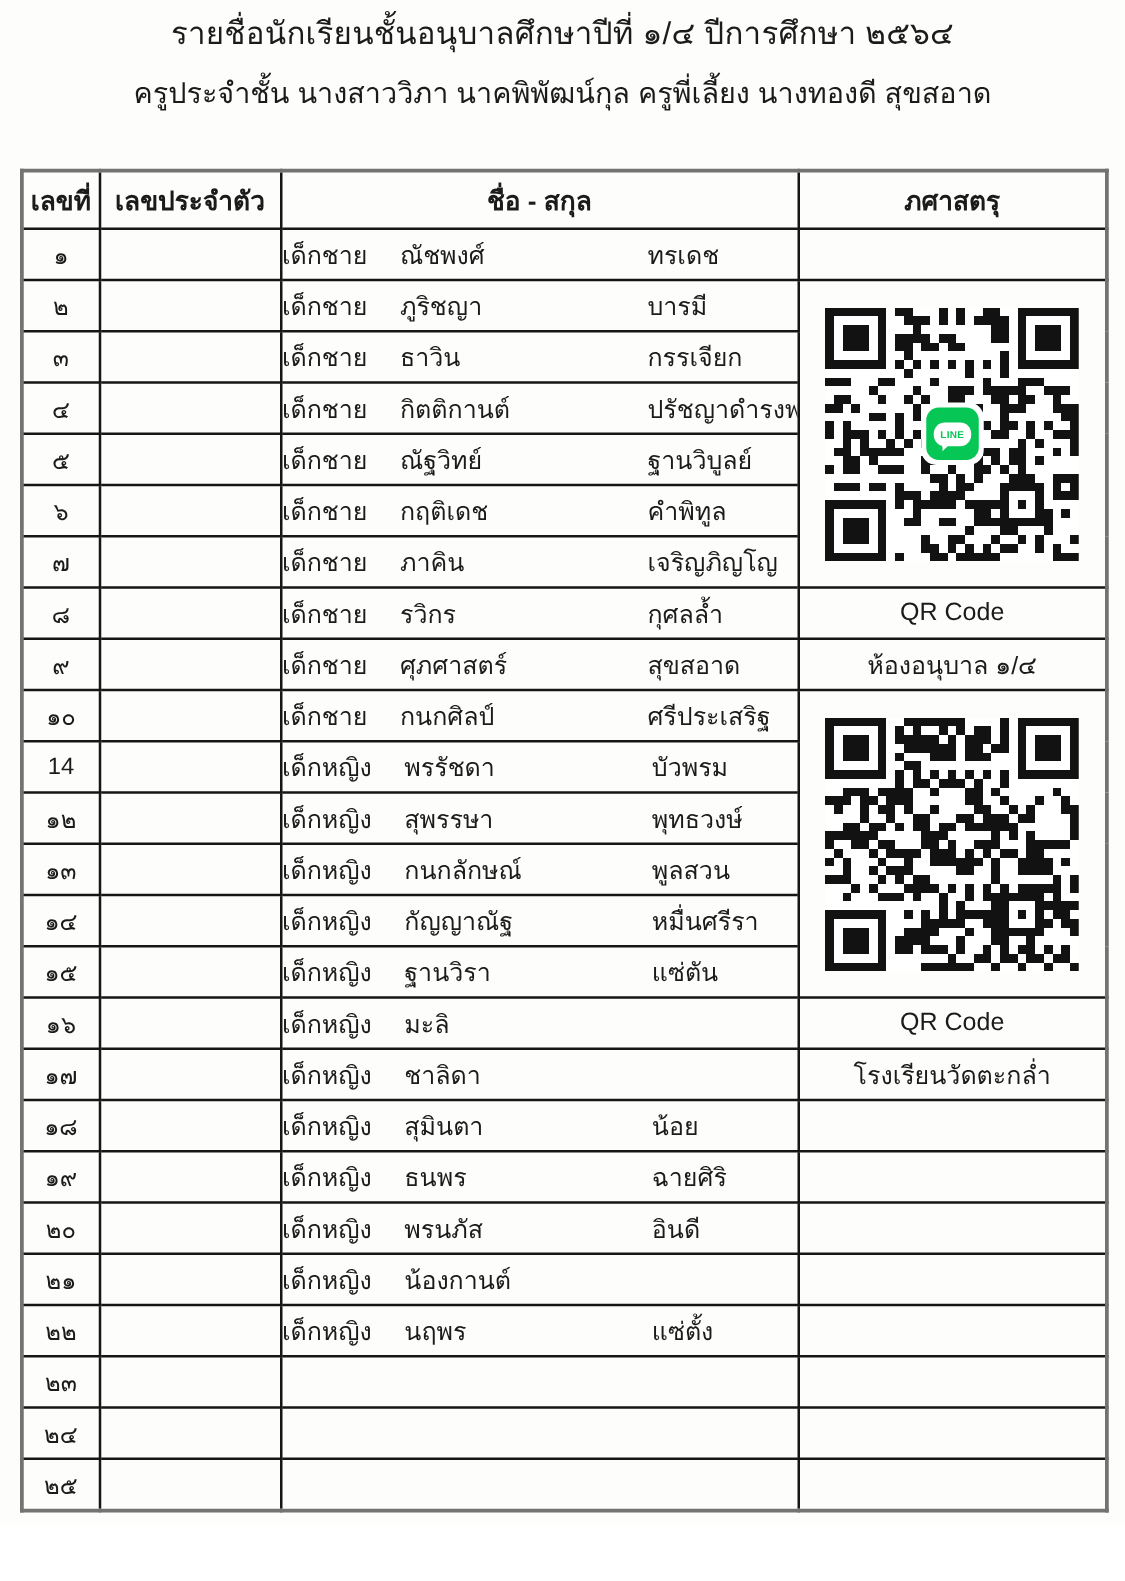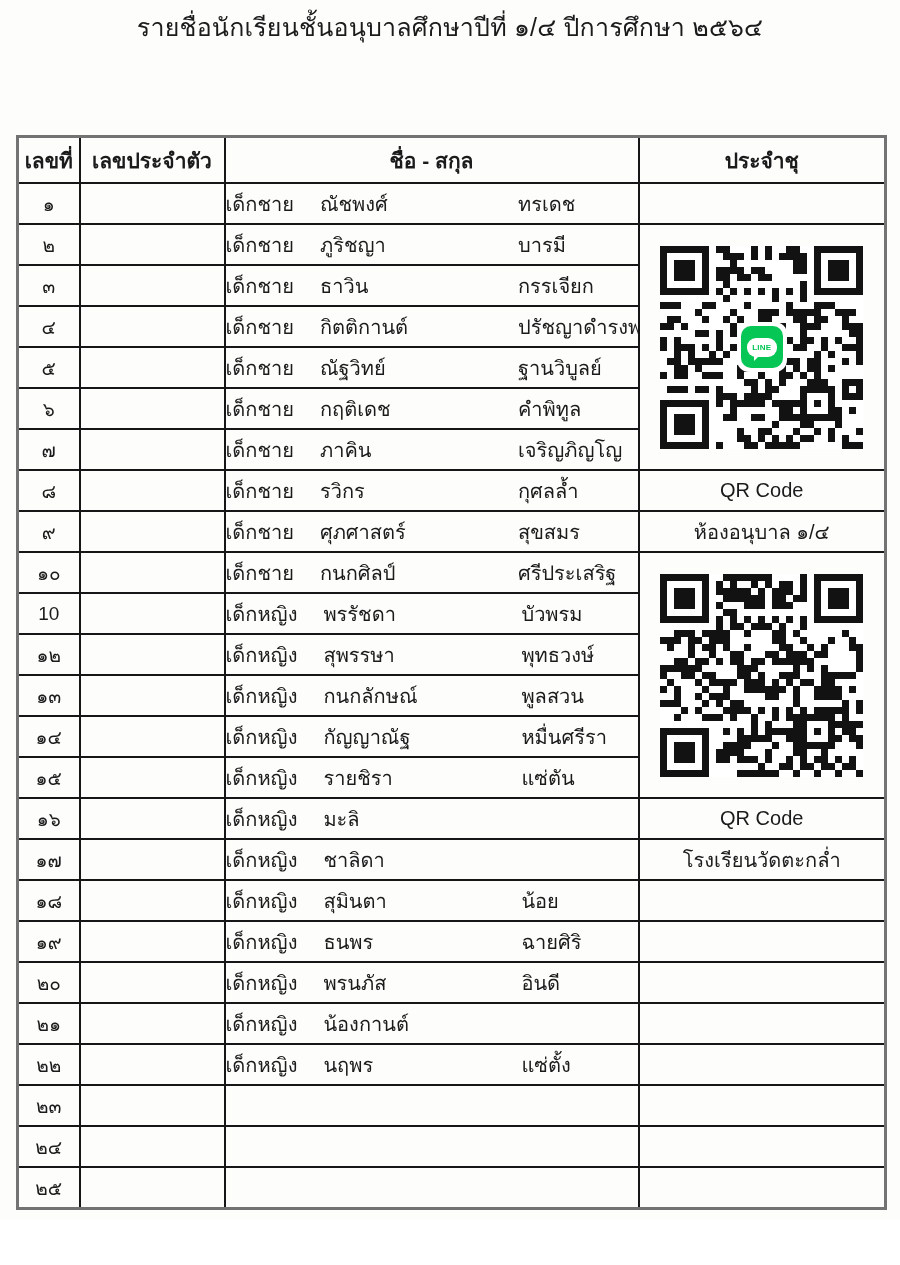--- a/index.html
+++ b/index.html
@@ -52,34 +52,35 @@
     content:"";position:absolute;left:7px;bottom:-4px;
     border:3px solid transparent;border-top-color:#ffffff;border-left-color:#ffffff;
   }
 </style>
 </head>
 <body>
 
 <div class="page">
 
   <div class="doc-title">รายชื่อนักเรียนชั้นอนุบาลศึกษาปีที่ ๑/๔ ปีการศึกษา ๒๕๖๔</div>
+  <div class="doc-subtitle">ครูประจำชั้น นางสาววิภา นาคพิพัฒน์กุล  ครูพี่เลี้ยง นางทองดี สุขสอาด</div>
 
   <table class="roster">
     <colgroup>
       <col style="width:62px">
         <col style="width:145px">
         <col style="width:414px">
         <col style="width:247px">
     </colgroup>
     <thead>
       <tr>
         <th>เลขที่</th>
         <th>เลขประจำตัว</th>
         <th>ชื่อ - สกุล</th>
-        <th>ประจำชุ</th>
+        <th>ภศาสตรุ</th>
       </tr>
     </thead>
     <tbody>
       <tr>
         <td class="c-no">๑</td>
         <td class="c-id"></td>
         <td class="c-name"><span class="np">เด็กชาย</span><span class="ng">ณัชพงศ์</span><span class="ns">ทรเดช</span></td>
         <td class="c-rm"></td>
       </tr>
       <tr>
@@ -504,21 +505,21 @@
       </tr>
       <tr>
         <td class="c-no">๘</td>
         <td class="c-id"></td>
         <td class="c-name"><span class="np">เด็กชาย</span><span class="ng">รวิกร</span><span class="ns">กุศลล้ำ</span></td>
         <td class="c-rm cap">QR Code</td>
       </tr>
       <tr>
         <td class="c-no">๙</td>
         <td class="c-id"></td>
-        <td class="c-name"><span class="np">เด็กชาย</span><span class="ng">ศุภศาสตร์</span><span class="ns">สุขสมร</span></td>
+        <td class="c-name"><span class="np">เด็กชาย</span><span class="ng">ศุภศาสตร์</span><span class="ns">สุขสอาด</span></td>
         <td class="c-rm cap">ห้องอนุบาล ๑/๔</td>
       </tr>
       <tr>
         <td class="c-no">๑๐</td>
         <td class="c-id"></td>
         <td class="c-name"><span class="np">เด็กชาย</span><span class="ng">กนกศิลป์</span><span class="ns">ศรีประเสริฐ</span></td>
         <td class="c-rm" rowspan="6">
           <div class="qr-wrap">
             <div id="qr2">
                 <svg width="203" height="203" viewBox="0 0 29 29" shape-rendering="crispEdges">
@@ -943,21 +944,21 @@
                   <rect x="19" y="28" width="1" height="1" fill="#121212"></rect>
                   <rect x="22" y="28" width="1" height="1" fill="#121212"></rect>
                   <rect x="25" y="28" width="1" height="1" fill="#121212"></rect>
                   <rect x="28" y="28" width="1" height="1" fill="#121212"></rect>
                 </svg>
               </div>
           </div>
         </td>
       </tr>
       <tr>
-        <td class="c-no">10</td>
+        <td class="c-no">14</td>
         <td class="c-id"></td>
         <td class="c-name"><span class="np">เด็กหญิง</span><span class="ng">พรรัชดา</span><span class="ns">บัวพรม</span></td>
       </tr>
       <tr>
         <td class="c-no">๑๒</td>
         <td class="c-id"></td>
         <td class="c-name"><span class="np">เด็กหญิง</span><span class="ng">สุพรรษา</span><span class="ns">พุทธวงษ์</span></td>
       </tr>
       <tr>
         <td class="c-no">๑๓</td>
@@ -965,21 +966,21 @@
         <td class="c-name"><span class="np">เด็กหญิง</span><span class="ng">กนกลักษณ์</span><span class="ns">พูลสวน</span></td>
       </tr>
       <tr>
         <td class="c-no">๑๔</td>
         <td class="c-id"></td>
         <td class="c-name"><span class="np">เด็กหญิง</span><span class="ng">กัญญาณัฐ</span><span class="ns">หมื่นศรีรา</span></td>
       </tr>
       <tr>
         <td class="c-no">๑๕</td>
         <td class="c-id"></td>
-        <td class="c-name"><span class="np">เด็กหญิง</span><span class="ng">รายชิรา</span><span class="ns">แซ่ตัน</span></td>
+        <td class="c-name"><span class="np">เด็กหญิง</span><span class="ng">ฐานวิรา</span><span class="ns">แซ่ตัน</span></td>
       </tr>
       <tr>
         <td class="c-no">๑๖</td>
         <td class="c-id"></td>
         <td class="c-name"><span class="np">เด็กหญิง</span><span class="ng">มะลิ</span><span class="ns"></span></td>
         <td class="c-rm cap">QR Code</td>
       </tr>
       <tr>
         <td class="c-no">๑๗</td>
         <td class="c-id"></td>

